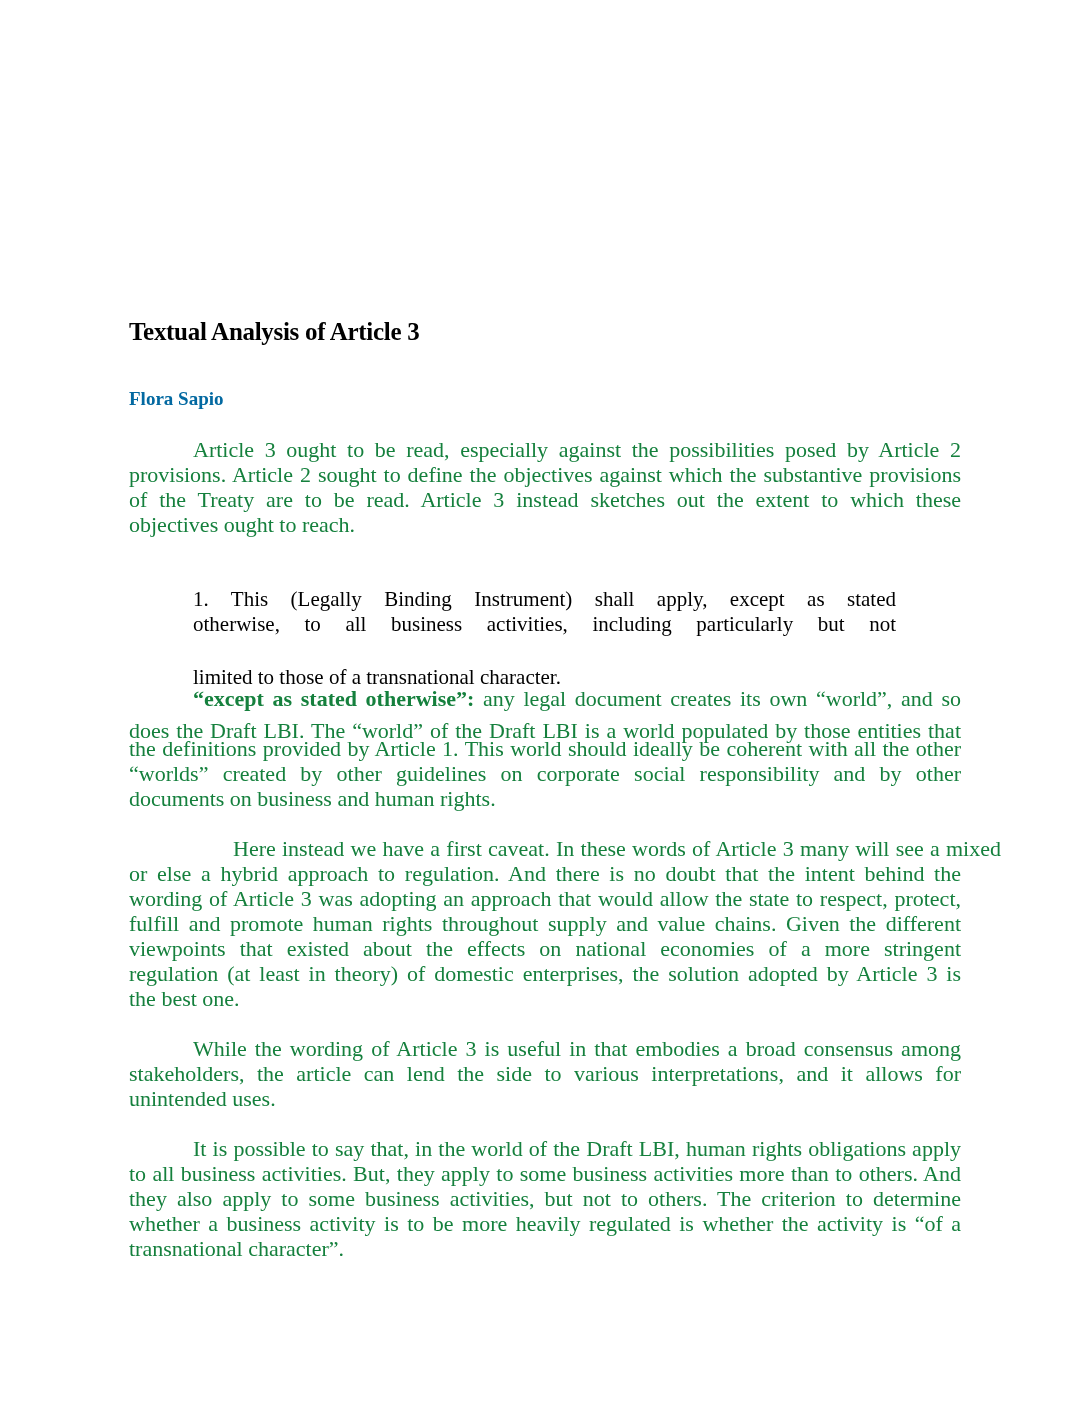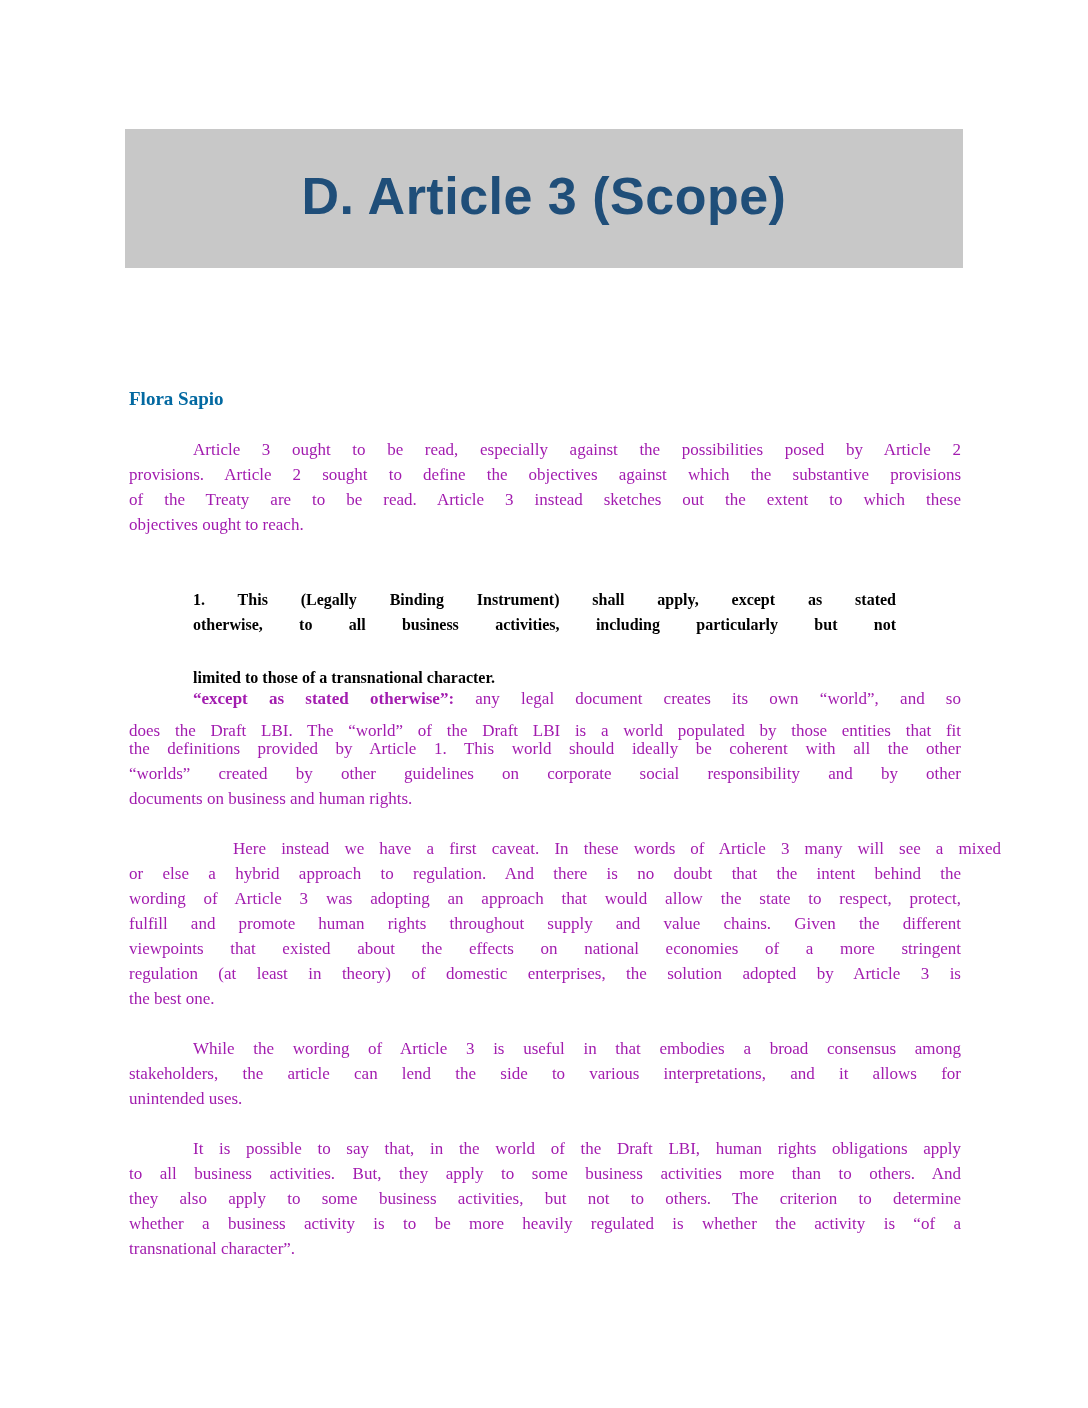--- a/index.html
+++ b/index.html
@@ -20,44 +20,42 @@
     font-family: "Liberation Serif", serif; font-weight: bold;
     font-size: 25px; color: #000; letter-spacing: -0.3px;
   }
   .author {
     position: absolute; left: 129px; top: 388px;
     font-family: "Liberation Serif", serif; font-weight: bold;
     font-size: 19px; color: #0369a1;
   }
   .line {
     position: absolute; left: 129px; width: 832px;
-    font-family: "Liberation Serif", serif; font-size: 17px; color: #a21caf;
+    font-family: "Liberation Serif", serif; font-size: 22px; color: #15803d;
     white-space: nowrap; height: 25px; line-height: 25px;
     text-align: justify; text-align-last: justify;
   }
   .line.last { text-align-last: left; }
   .line.indent { left: 193px; width: 768px; }
   .quote-line {
     position: absolute; left: 193px; width: 703px;
-    font-family: "Liberation Serif", serif; font-weight: bold; font-size: 16px; color: #000;
+    font-family: "Liberation Serif", serif; font-weight: normal; font-size: 21px; color: #000;
     white-space: nowrap; height: 25px; line-height: 25px;
     text-align: justify; text-align-last: justify;
   }
   .quote-line.last { text-align-last: left; }
   b.lead { font-weight: bold; }
 </style>
 </head>
 <body>
 
 <div class="page">
 
-  <div class="banner">
-    <span class="banner-title">D. Article 3 (Scope)</span>
-  </div>
 
+  <div class="section-title">Textual Analysis of Article 3</div>
   <div class="author">Flora Sapio</div>
 
   <div>
     <div class="line indent" style="top: 437px; white-space: normal; overflow: hidden;">Article 3 ought to be read, especially against the possibilities posed by Article 2</div>
     <div class="line" style="top: 462px; white-space: normal; overflow: hidden;">provisions. Article 2 sought to define the objectives against which the substantive provisions</div>
     <div class="line" style="top: 487px; white-space: normal; overflow: hidden;">of the Treaty are to be read. Article 3 instead sketches out the extent to which these</div>
     <div class="line last" style="top: 512px; white-space: normal; overflow: hidden;">objectives ought to reach.</div>
   </div>
 
   <div>

